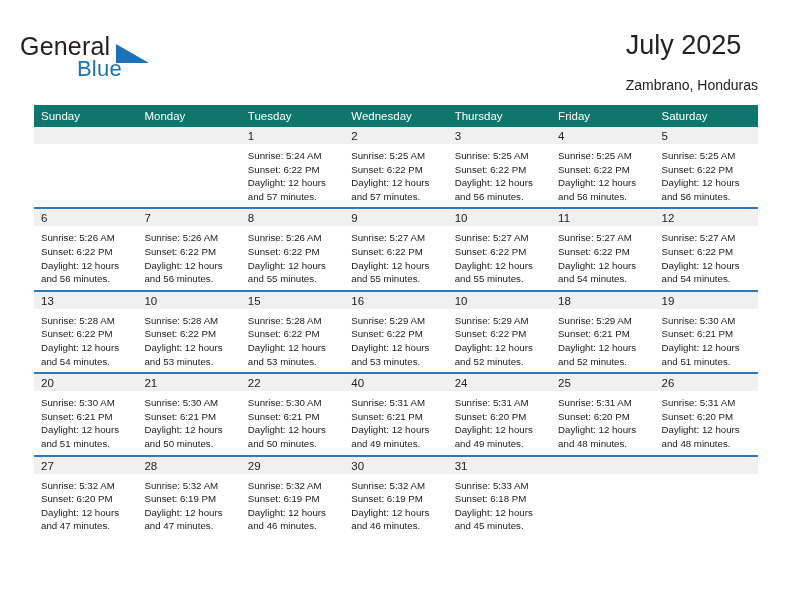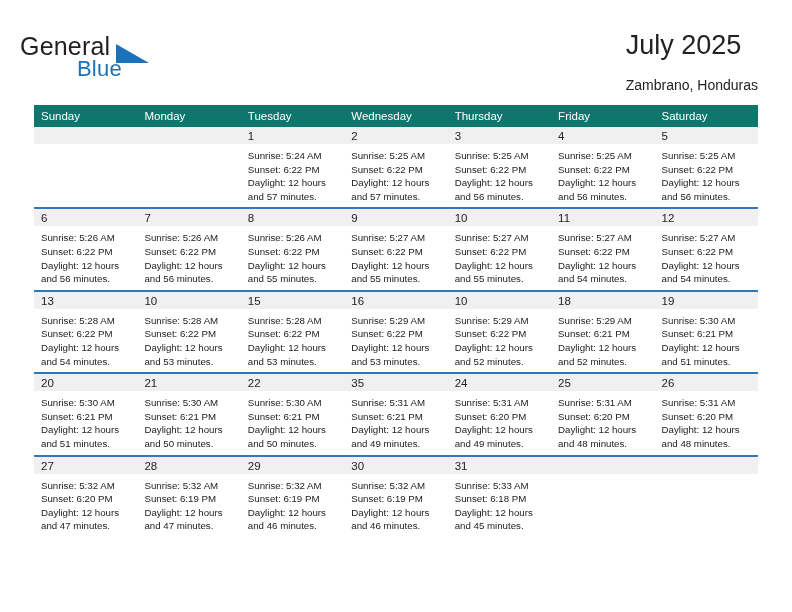--- a/index.html
+++ b/index.html
@@ -384,21 +384,21 @@
           <td>
             <div class="daynum-band">22</div>
             <div class="cell-body">
               <div>Sunrise: 5:30 AM</div>
               <div>Sunset: 6:21 PM</div>
               <div>Daylight: 12 hours</div>
               <div>and 50 minutes.</div>
             </div>
           </td>
           <td>
-            <div class="daynum-band">35</div>
+            <div class="daynum-band">40</div>
             <div class="cell-body">
               <div>Sunrise: 5:31 AM</div>
               <div>Sunset: 6:21 PM</div>
               <div>Daylight: 12 hours</div>
               <div>and 49 minutes.</div>
             </div>
           </td>
           <td>
             <div class="daynum-band">24</div>
             <div class="cell-body">

